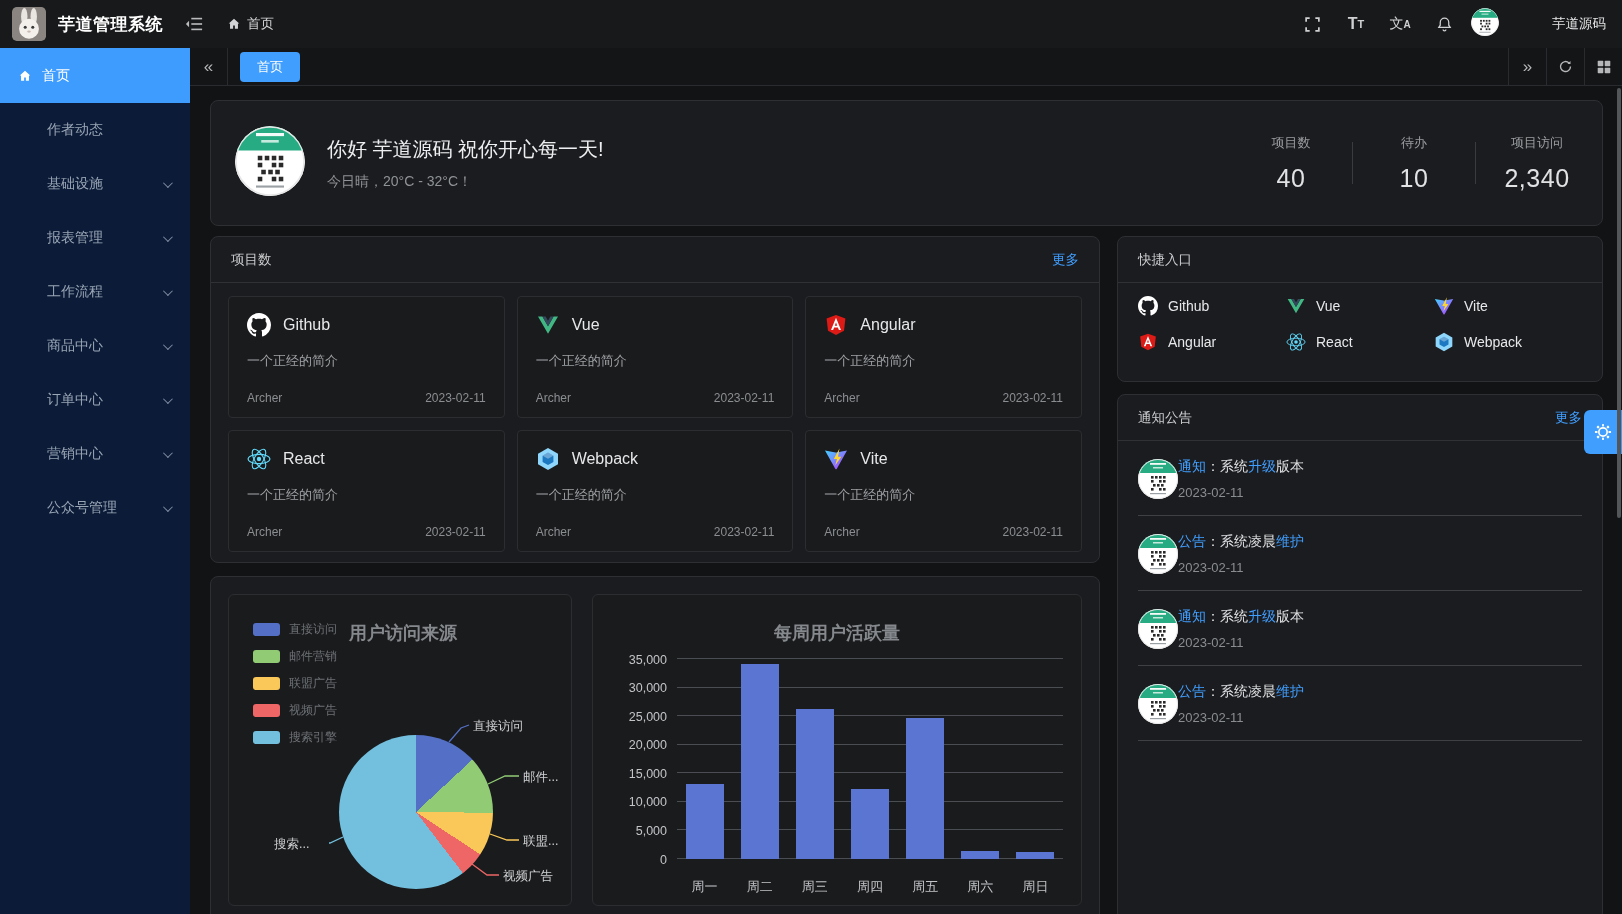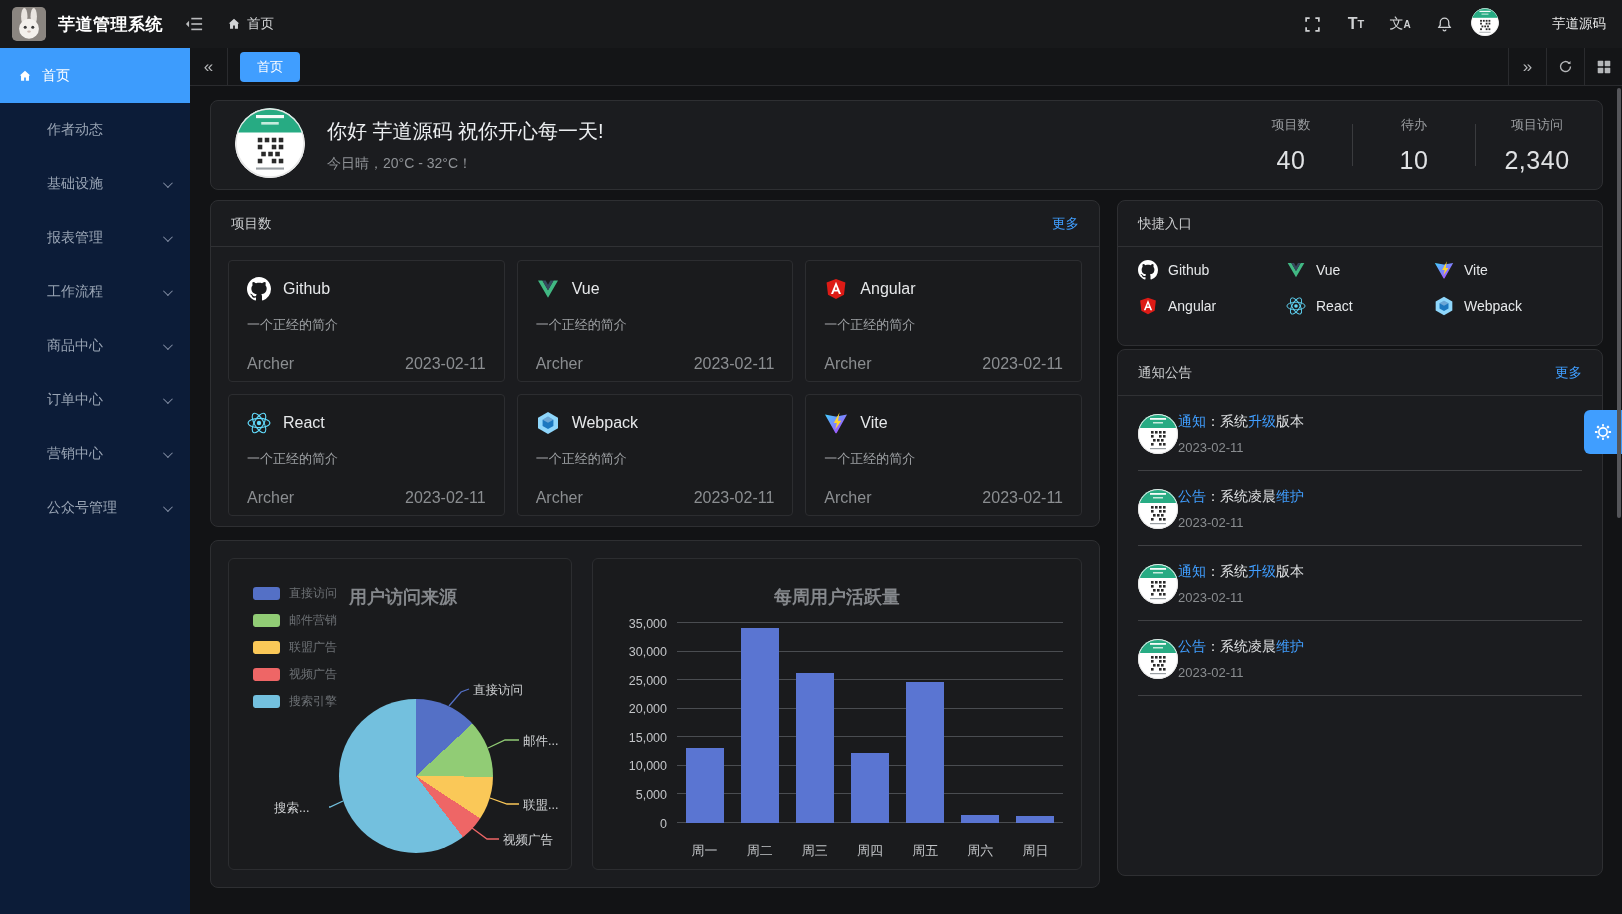--- a/index.html
+++ b/index.html
@@ -50,41 +50,41 @@
   .tab-spacer{flex:1;}
 
   
   .main{position:absolute;left:190px;top:86px;right:0;bottom:0;background:var(--page-bg);padding:14px 19px 0 20px;overflow:hidden;}
   .panel{background:var(--panel-bg);border:1px solid var(--panel-border);border-radius:8px;}
   .panel-head{height:46px;display:flex;align-items:center;justify-content:space-between;padding:0 20px;border-bottom:1px solid #303134;}
   .panel-title{color:#caccce;font-size:13.5px;}
   .more-link{color:var(--accent);font-size:13.5px;cursor:pointer;}
 
   
-  .welcome{height:90px;margin-bottom:10px;display:flex;align-items:center;padding:0 30px 0 24px;}
+  .welcome{height:126px;margin-bottom:10px;display:flex;align-items:center;padding:0 30px 0 24px;}
   .welcome-text{margin-left:22px;}
   .welcome-title{color:#eceef0;font-size:20px;font-weight:500;}
   .welcome-sub{color:#8f9296;font-size:14px;margin-top:10px;}
   .stats{margin-left:auto;display:flex;align-items:center;}
   .stat{display:flex;flex-direction:column;align-items:center;min-width:70px;}
   .stat-label{color:#9a9da0;font-size:13px;}
   .stat-value{color:#e0e2e4;font-size:25px;margin-top:12px;letter-spacing:.5px;}
   .stat-div{width:1px;height:42px;background:#3a3b3e;margin:0 26px;}
 
   .columns{display:flex;gap:17px;}
   .left-col{width:890px;flex:0 0 auto;}
   .right-col{flex:1;}
 
   
   .projects-panel{height:327px;margin-bottom:13px;overflow:hidden;}
   .proj-grid{display:grid;grid-template-columns:1fr 1fr 1fr;gap:12px;padding:13px 17px 17px;}
   .proj-card{border:1px solid var(--card-border);border-radius:4px;background:#1a1b1d;padding:16px 18px;height:122px;cursor:pointer;}
   .proj-top{display:flex;align-items:center;gap:12px;color:#e6e8ea;font-size:16px;}
   .proj-desc{color:#9fa2a5;font-size:13px;margin-top:15px;}
-  .proj-foot{display:flex;justify-content:space-between;color:#8b8e91;font-size:16px;margin-top:21px;align-items:flex-end;}
+  .proj-foot{display:flex;justify-content:space-between;color:#8b8e91;font-size:12px;margin-top:21px;align-items:flex-end;}
 
   
   .charts-wrapper{height:348px;padding:17px;display:flex;gap:20px;}
   .chart-card{border:1px solid var(--card-border);border-radius:6px;background:#1a1b1d;position:relative;height:100%;}
   .pie-card{width:344px;flex:0 0 auto;}
   .bar-card{flex:1;}
   .chart-title{position:absolute;top:26px;left:0;right:0;text-align:center;color:#85888c;font-size:18px;font-weight:bold;}
   .pie-card .chart-title{left:120px;right:0;text-align:left;}
   .legend{position:absolute;left:24px;top:26px;display:flex;flex-direction:column;gap:10px;}
   .legend-item{display:flex;align-items:center;gap:9px;cursor:pointer;}
@@ -97,21 +97,21 @@
   .bar-area{position:absolute;left:84px;right:18px;top:64px;bottom:46px;}
   .gridline{position:absolute;left:0;right:0;height:1px;background:#4a4d51;}
   .ylab{position:absolute;right:calc(100% + 10px);transform:translateY(-50%);color:#c2c4c7;font-size:12.5px;white-space:nowrap;}
   .bars{position:absolute;inset:0;display:flex;}
   .bar-slot{flex:1;position:relative;}
   .bar{position:absolute;bottom:0;left:50%;transform:translateX(-50%);width:38px;}
   .xlabels{position:absolute;left:84px;right:18px;bottom:9px;display:flex;}
   .xlab{flex:1;text-align:center;color:#c2c4c7;font-size:13px;}
 
   
-  .quick-panel{height:146px;margin-bottom:3px;overflow:hidden;}
+  .quick-panel{height:146px;margin-bottom:12px;overflow:hidden;}
   .quick-grid{display:grid;grid-template-columns:1fr 1fr 1fr;row-gap:16px;padding:13px 20px;}
   .quick-item{display:flex;align-items:center;gap:10px;color:#e6e8ea;font-size:14px;cursor:pointer;}
 
   
   .notices-panel{height:527px;overflow:hidden;}
   .notice-list{padding:0 20px;}
   .notice-item{display:flex;align-items:center;padding:17px 0 15px;border-bottom:1px solid var(--divider);cursor:pointer;}
   .notice-body{display:flex;flex-direction:column;gap:9px;}
   .notice-title{font-size:14px;color:#dfe1e3;}
   .notice-title .hl{color:var(--accent);}

